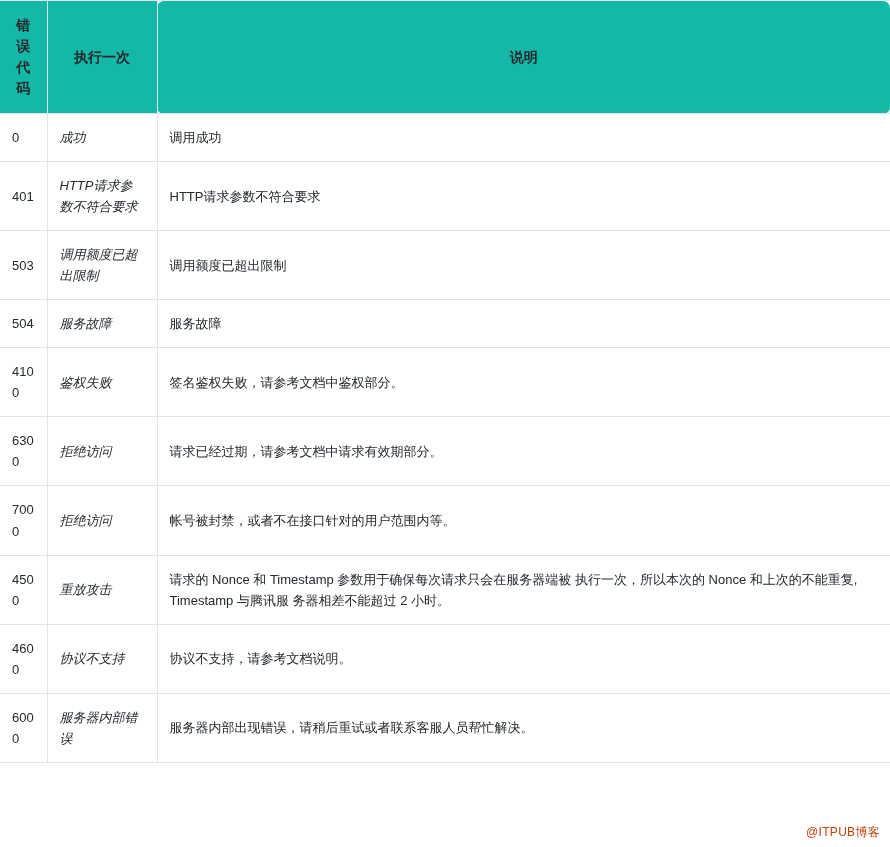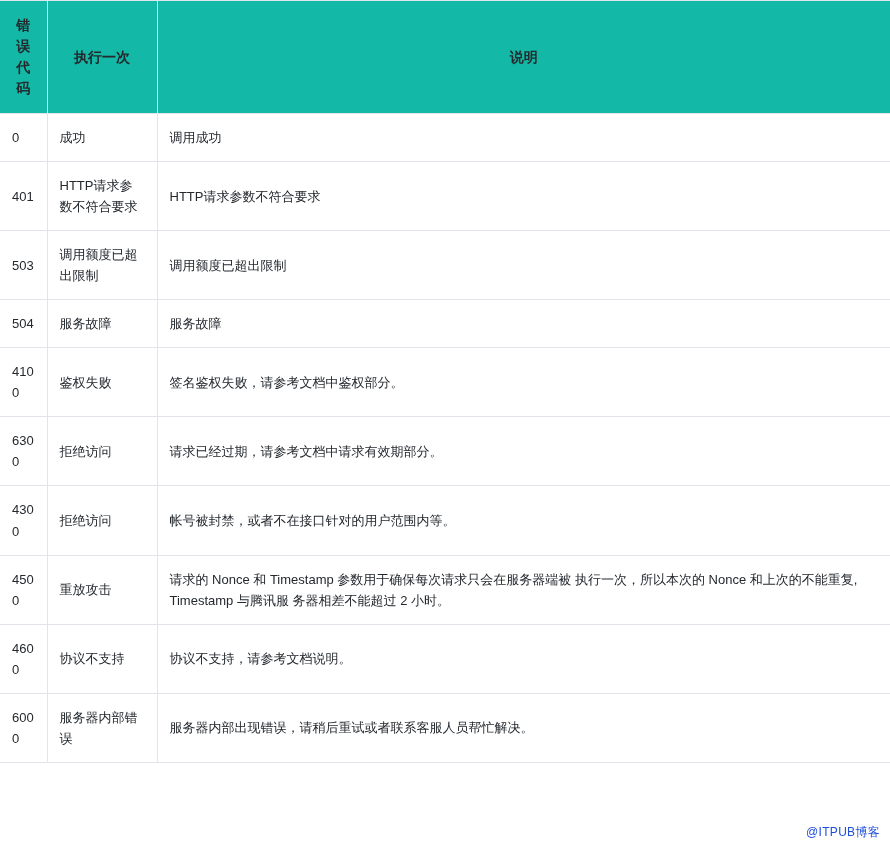--- a/index.html
+++ b/index.html
@@ -33,20 +33,21 @@
     color: #24292e;
     text-align: center;
     padding: 14px 10px;
     border-right: 1px solid #e1e4e8;
     border-bottom: 1px solid #e1e4e8;
     line-height: 1.5;
     vertical-align: middle;
   }
   table.err-table th:last-child {
     border-right: none;
+    border-radius: 7px;
   }
   table.err-table td {
     font-size: 13px;
     color: #24292e;
     padding: 13px 12px;
     border-right: 1px solid #e1e4e8;
     border-bottom: 1px solid #e1e4e8;
     line-height: 1.62;
     vertical-align: middle;
     background: #ffffff;
@@ -60,31 +61,32 @@
   .col-desc { width: 733px; }
   td.code-cell {
     text-align: left;
     padding-left: 10px;
     padding-right: 6px;
     font-size: 13px;
   }
   td.type-cell {
     padding-left: 12px;
     padding-right: 10px;
+    font-style: italic;
   }
   td.desc-cell {
     padding-left: 14px;
     padding-right: 14px;
   }
   .watermark {
     position: absolute;
     right: 10px;
     bottom: 6px;
     font-size: 12px;
-    color: #1d4ed8;
+    color: #c2410c;
     letter-spacing: 0.3px;
   }
 </style>
 </head>
 <body>
 
 <div class="table-wrap">
   <table class="err-table">
     <colgroup>
       <col class="col-code">
@@ -126,21 +128,21 @@
         <td class="code-cell">4100</td>
         <td class="type-cell">鉴权失败</td>
         <td class="desc-cell">签名鉴权失败，请参考文档中鉴权部分。</td>
       </tr>
       <tr>
         <td class="code-cell">6300</td>
         <td class="type-cell">拒绝访问</td>
         <td class="desc-cell">请求已经过期，请参考文档中请求有效期部分。</td>
       </tr>
       <tr>
-        <td class="code-cell">4300</td>
+        <td class="code-cell">7000</td>
         <td class="type-cell">拒绝访问</td>
         <td class="desc-cell">帐号被封禁，或者不在接口针对的用户范围内等。</td>
       </tr>
       <tr>
         <td class="code-cell">4500</td>
         <td class="type-cell">重放攻击</td>
         <td class="desc-cell">请求的 Nonce 和 Timestamp 参数用于确保每次请求只会在服务器端被 执行一次，所以本次的 Nonce 和上次的不能重复, Timestamp 与腾讯服 务器相差不能超过 2 小时。</td>
       </tr>
       <tr>
         <td class="code-cell">4600</td>

